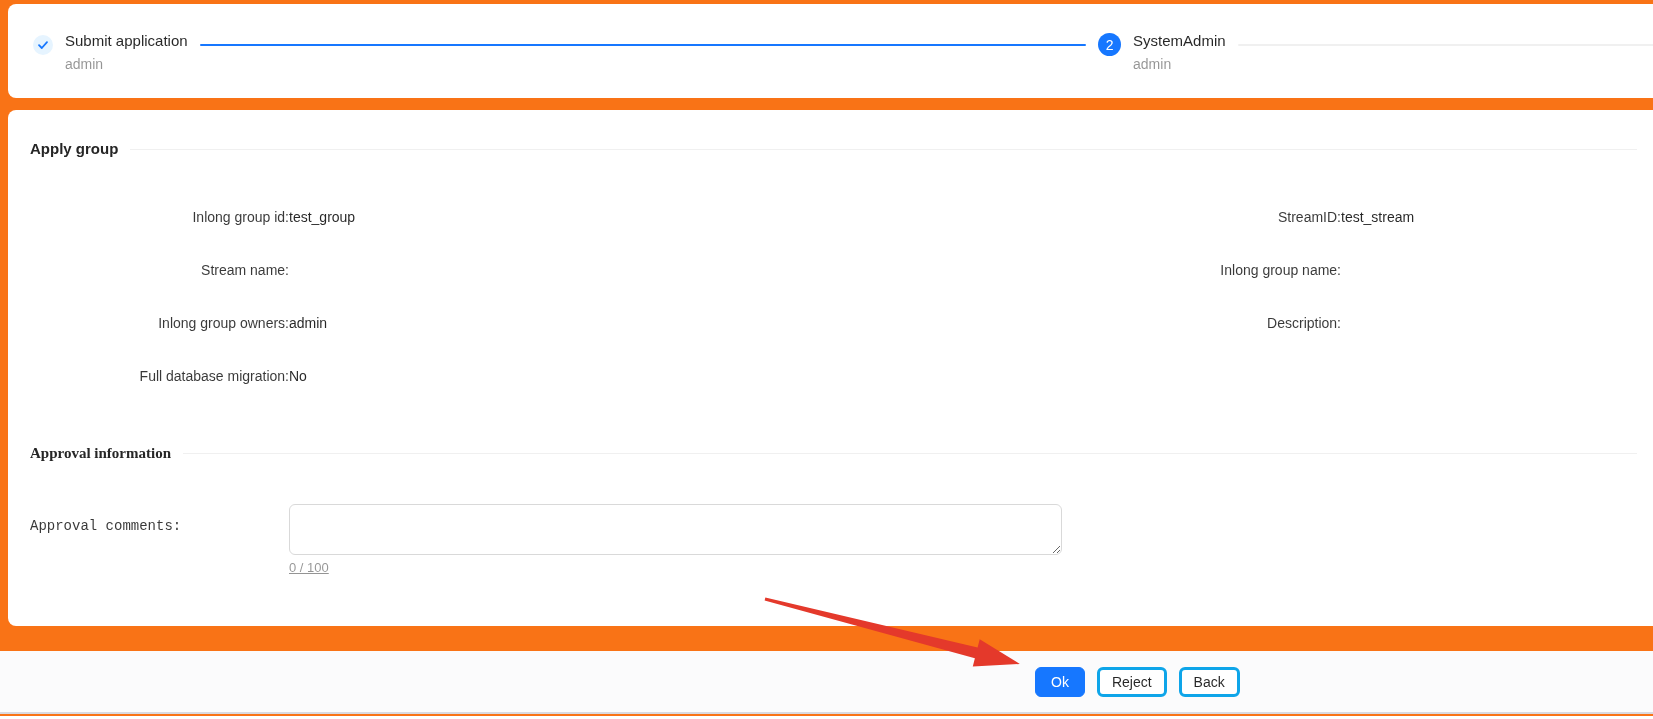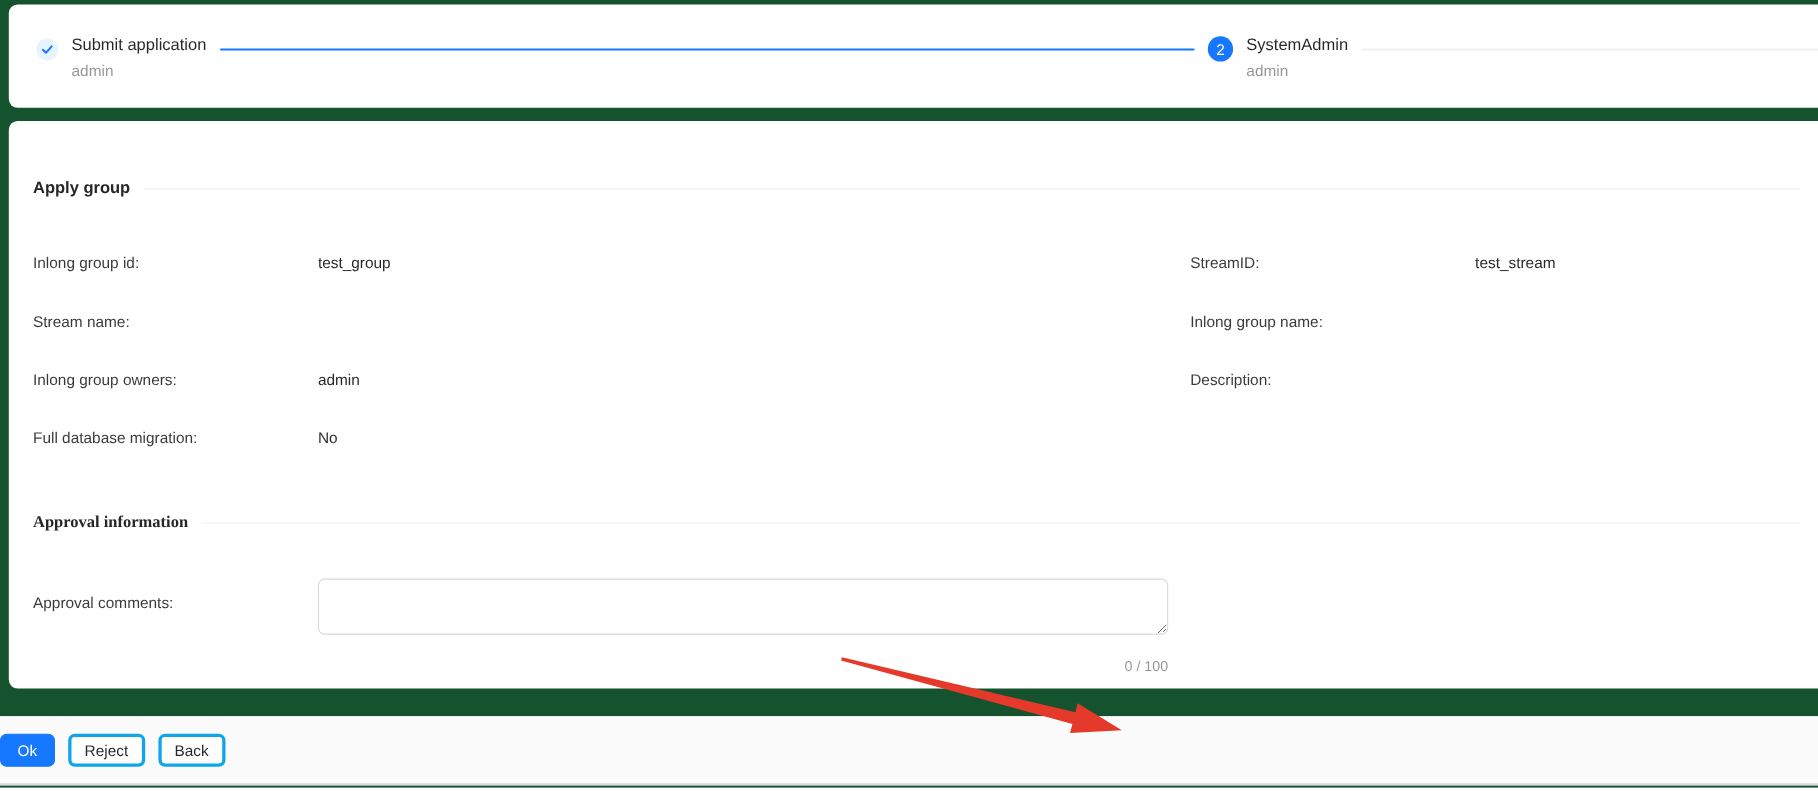--- a/index.html
+++ b/index.html
@@ -2,21 +2,21 @@
 <html><head>
 <meta charset="utf-8">
 <style>
   * { box-sizing: border-box; margin: 0; padding: 0; }
   html, body { width: 1653px; height: 719px; overflow: hidden; }
   body {
     font-family: "Liberation Sans", "DejaVu Sans", sans-serif;
     background: #ffffff;
     position: relative;
   }
-  .page { background: #14532d; padding-top: 4px; height: 716px; }
+  .page { background: #f97316; padding-top: 4px; height: 716px; }
 
   
   .card {
     background: #ffffff;
     border-radius: 8px;
     margin-left: 8px;
     margin-right: -8px; 
   }
   .steps-card { height: 94px; }
   .main-card  { height: 516px; margin-top: 12px; padding: 0 24px 0 22px; overflow: hidden; }
@@ -35,57 +35,58 @@
   }
   .step-texts { margin-left: 12px; }
   .step-title { font-size: 15px; color: rgba(0,0,0,0.85); line-height: 22px; white-space: nowrap; }
   .step-sub   { font-size: 14px; color: rgba(0,0,0,0.42); line-height: 20px; margin-top: 2px; white-space: nowrap; }
   .connector  { height: 2px; margin: 0 12px; margin-top: 14px; border-radius: 1px; }
   .connector.finish { background: #1677ff; flex-grow: 896; }
   .connector.tail   { background: #f0f0f0; flex-grow: 428; margin-right: 0; }
 
   
   .section-heading-row { display: flex; align-items: center; gap: 12px; }
-  .section-heading-row.first  { margin-top: 50px; }
+  .section-heading-row.first  { margin-top: 28px; }
   .section-heading-row.second { margin-top: 40px; font-family: Liberation Serif, serif; }
   .section-heading { font-size: 15px; font-weight: 700; color: #262626; line-height: 22px; white-space: nowrap; }
   .section-divider { flex: 1; height: 1px; background: #f0f0f0; }
 
   
   .fields-grid {
     margin-top: 30px;
     display: grid;
     grid-template-columns: 1052px 1fr;
     grid-auto-rows: 53px;
   }
-  .field { display: flex; align-items: center; }
+  .field { display: flex; align-items: center; text-align: right; }
   .field-label { width: 259px; flex: none; font-size: 14px; color: rgba(0,0,0,0.78); }
   .field-value { font-size: 14px; color: rgba(0,0,0,0.85); }
 
   
   .comments-row { display: flex; margin-top: 40px; }
-  .comments-label { width: 259px; flex: none; font-size: 14px; color: rgba(0,0,0,0.78); padding-top: 14px; }
+  .comments-label { width: 259px; flex: none; font-size: 14px; color: rgba(0,0,0,0.78); padding-top: 14px; font-family: Liberation Mono, monospace; }
   .comments-control { width: 773px; }
   .comments-textarea {
     width: 773px; height: 51px; resize: both;
     border: 1px solid #d9d9d9; border-radius: 6px;
     padding: 6px 10px; font-family: "Liberation Sans", "DejaVu Sans", sans-serif;
     font-size: 14px; color: rgba(0,0,0,0.85); outline: none; display: block;
   }
   .char-counter {
-    margin-top: 20px; text-align: right;
-    font-size: 13px; color: rgba(0,0,0,0.42); line-height: 18px;
+    margin-top: 4px; text-align: left;
+    font-size: 13px; color: rgba(0,0,0,0.42); line-height: 18px; text-decoration: underline;
   }
 
   
   .footer {
     margin-top: 25px; height: 63px;
     background: #fbfbfc;
     border-bottom: 2px solid #d9d9e0;
     display: flex; align-items: center; gap: 12px;
+    padding-left: 1035px;
   }
   .btn {
     height: 30px; border-radius: 6px; font-size: 14px;
     font-family: "Liberation Sans", "DejaVu Sans", sans-serif;
     cursor: pointer; white-space: nowrap;
   }
   .btn-primary {
     background: #1677ff; color: #ffffff; border: 1px solid #1677ff; padding: 0 15px;
   }
   .btn-default {

